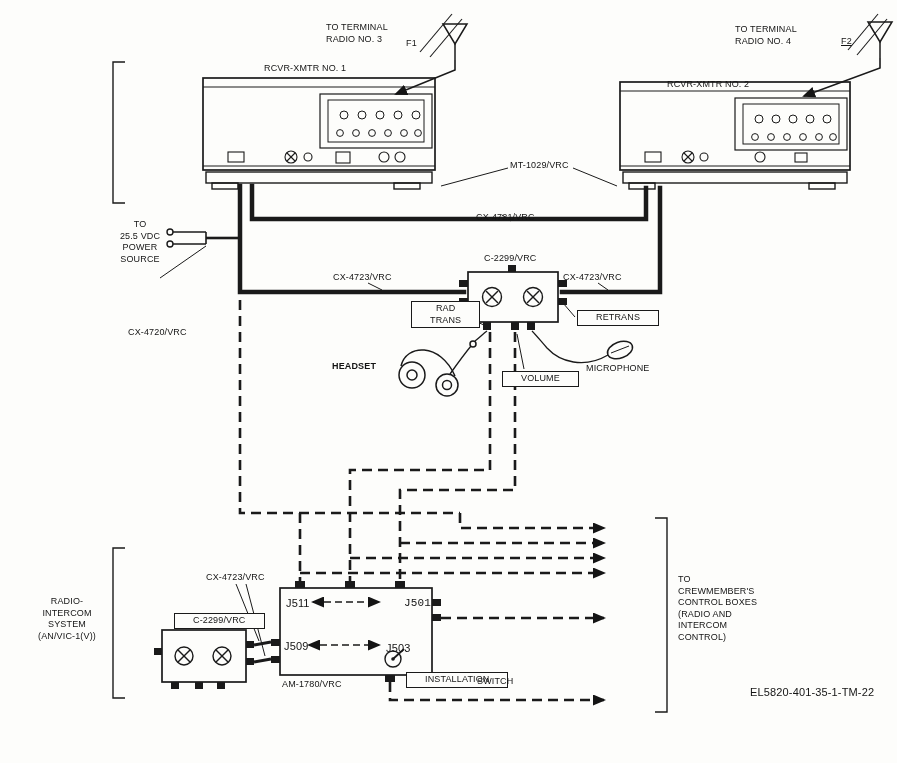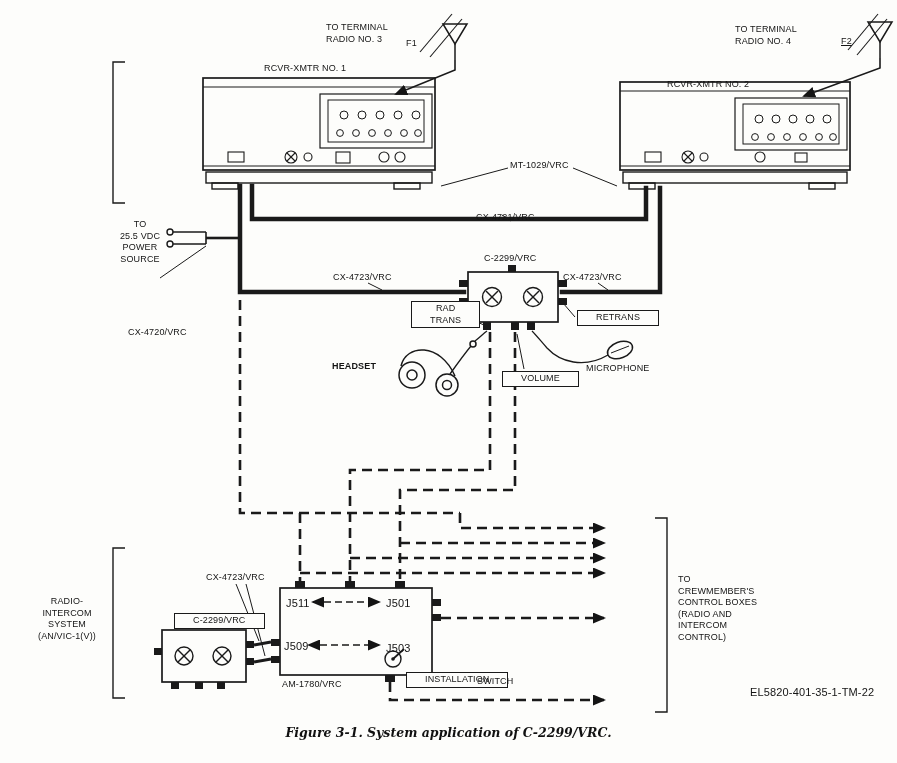--- a/index.html
+++ b/index.html
@@ -296,31 +296,30 @@
   <div class="lbl" style="left:586px; top:363px;">MICROPHONE</div>
 
   <div class="lbl center" style="left:22px; top:596px; width:90px;">RADIO-
 INTERCOM
 SYSTEM
 (AN/VIC-1(V))</div>
   <div class="lbl" style="left:206px; top:572px;">CX-4723/VRC</div>
   <div class="lbl boxed" style="left:174px; top:613px;">C-2299/VRC</div>
 
   <div class="lbl sm" style="left:286px; top:596px;">J511</div>
-  <div class="lbl sm" style="left:386px; top:596px;">J501</div>
+  <div class="lbl sm" style="left:404px; top:596px;font-family:Liberation Mono, monospace;">J501</div>
   <div class="lbl sm" style="left:284px; top:639px;">J509</div>
   <div class="lbl sm" style="left:386px; top:641px;">J503</div>
 
   <div class="lbl" style="left:282px; top:679px;">AM-1780/VRC</div>
   <div class="lbl boxed" style="left:406px; top:672px;">INSTALLATION</div>
   <div class="lbl" style="left:477px; top:676px;">SWITCH</div>
 
   <div class="lbl" style="left:678px; top:574px; width:92px;">TO
 CREWMEMBER'S
 CONTROL BOXES
 (RADIO AND
 INTERCOM
 CONTROL)</div>
 
   <div class="lbl sm" style="left:750px; top:685px;">EL5820-401-35-1-TM-22</div>
 
-  <div class="caption">Figure 3-1. System application of C-2299/VRC.</div>
 </div>
 
 </body></html>

